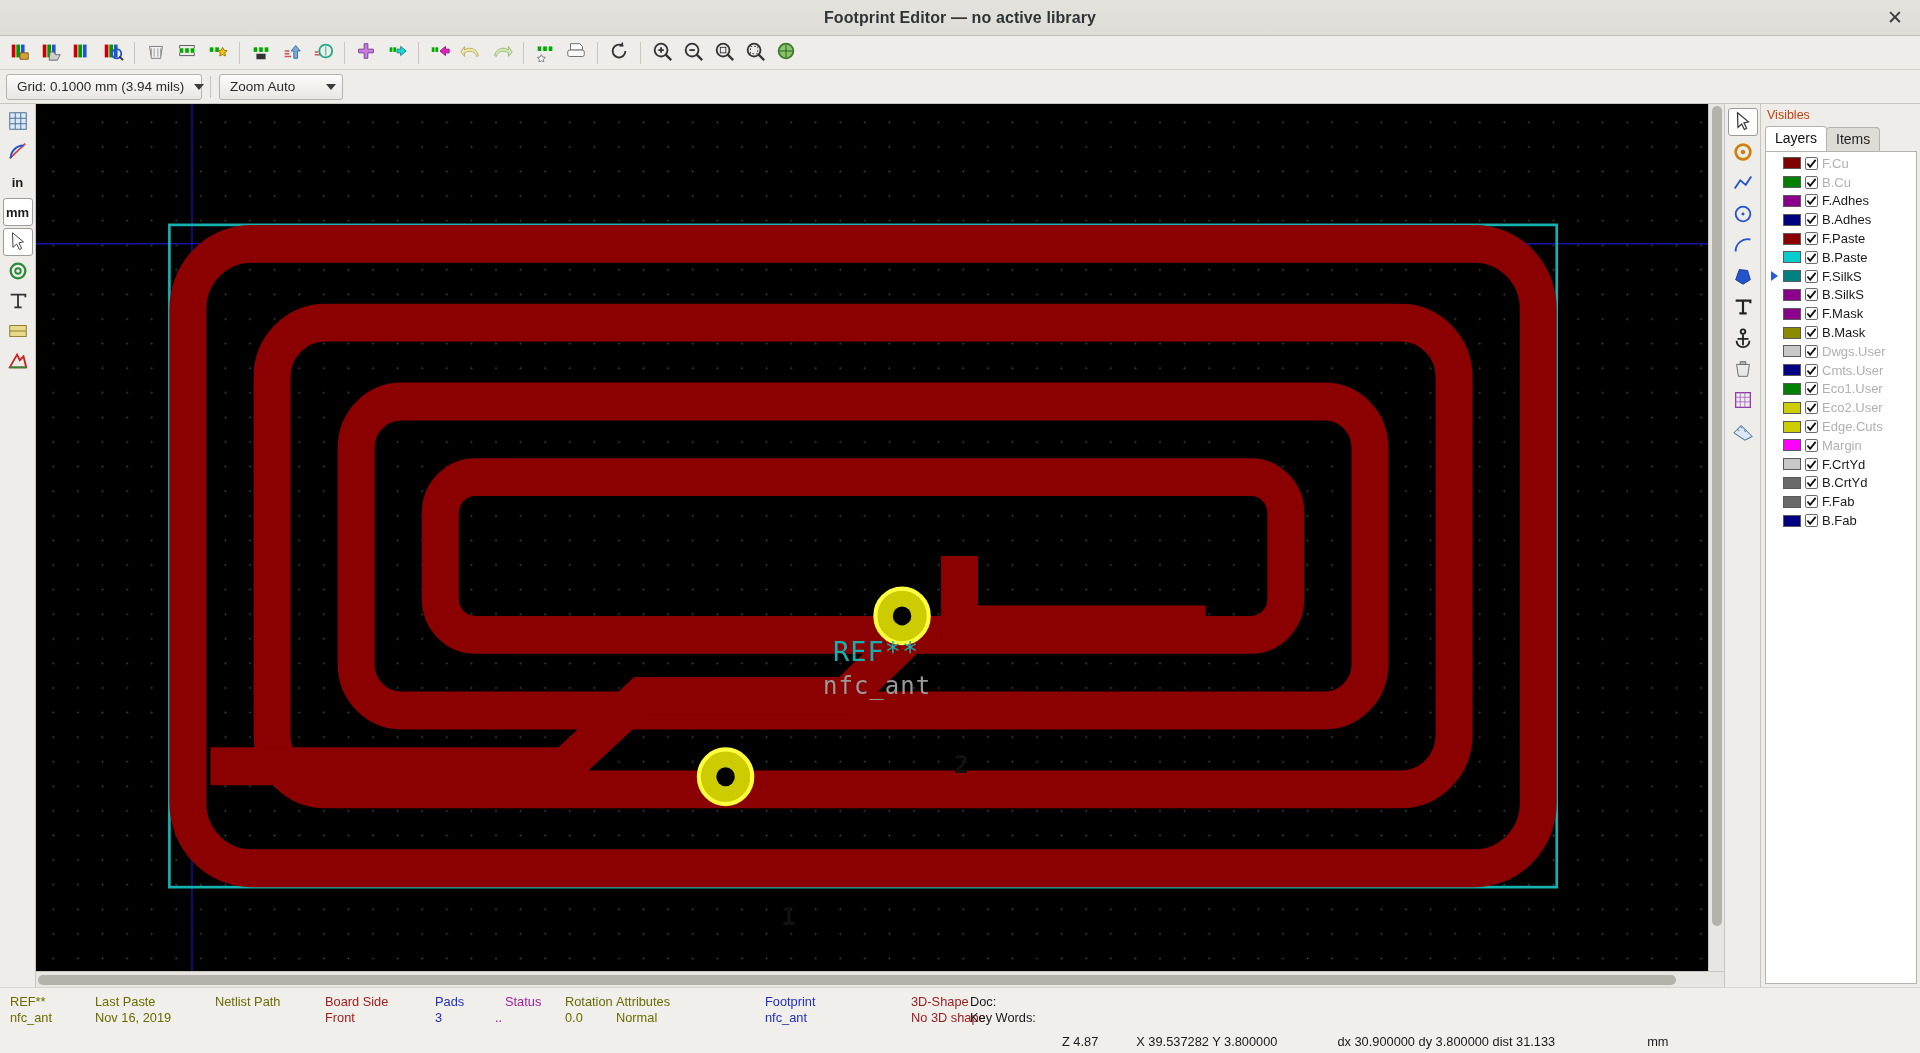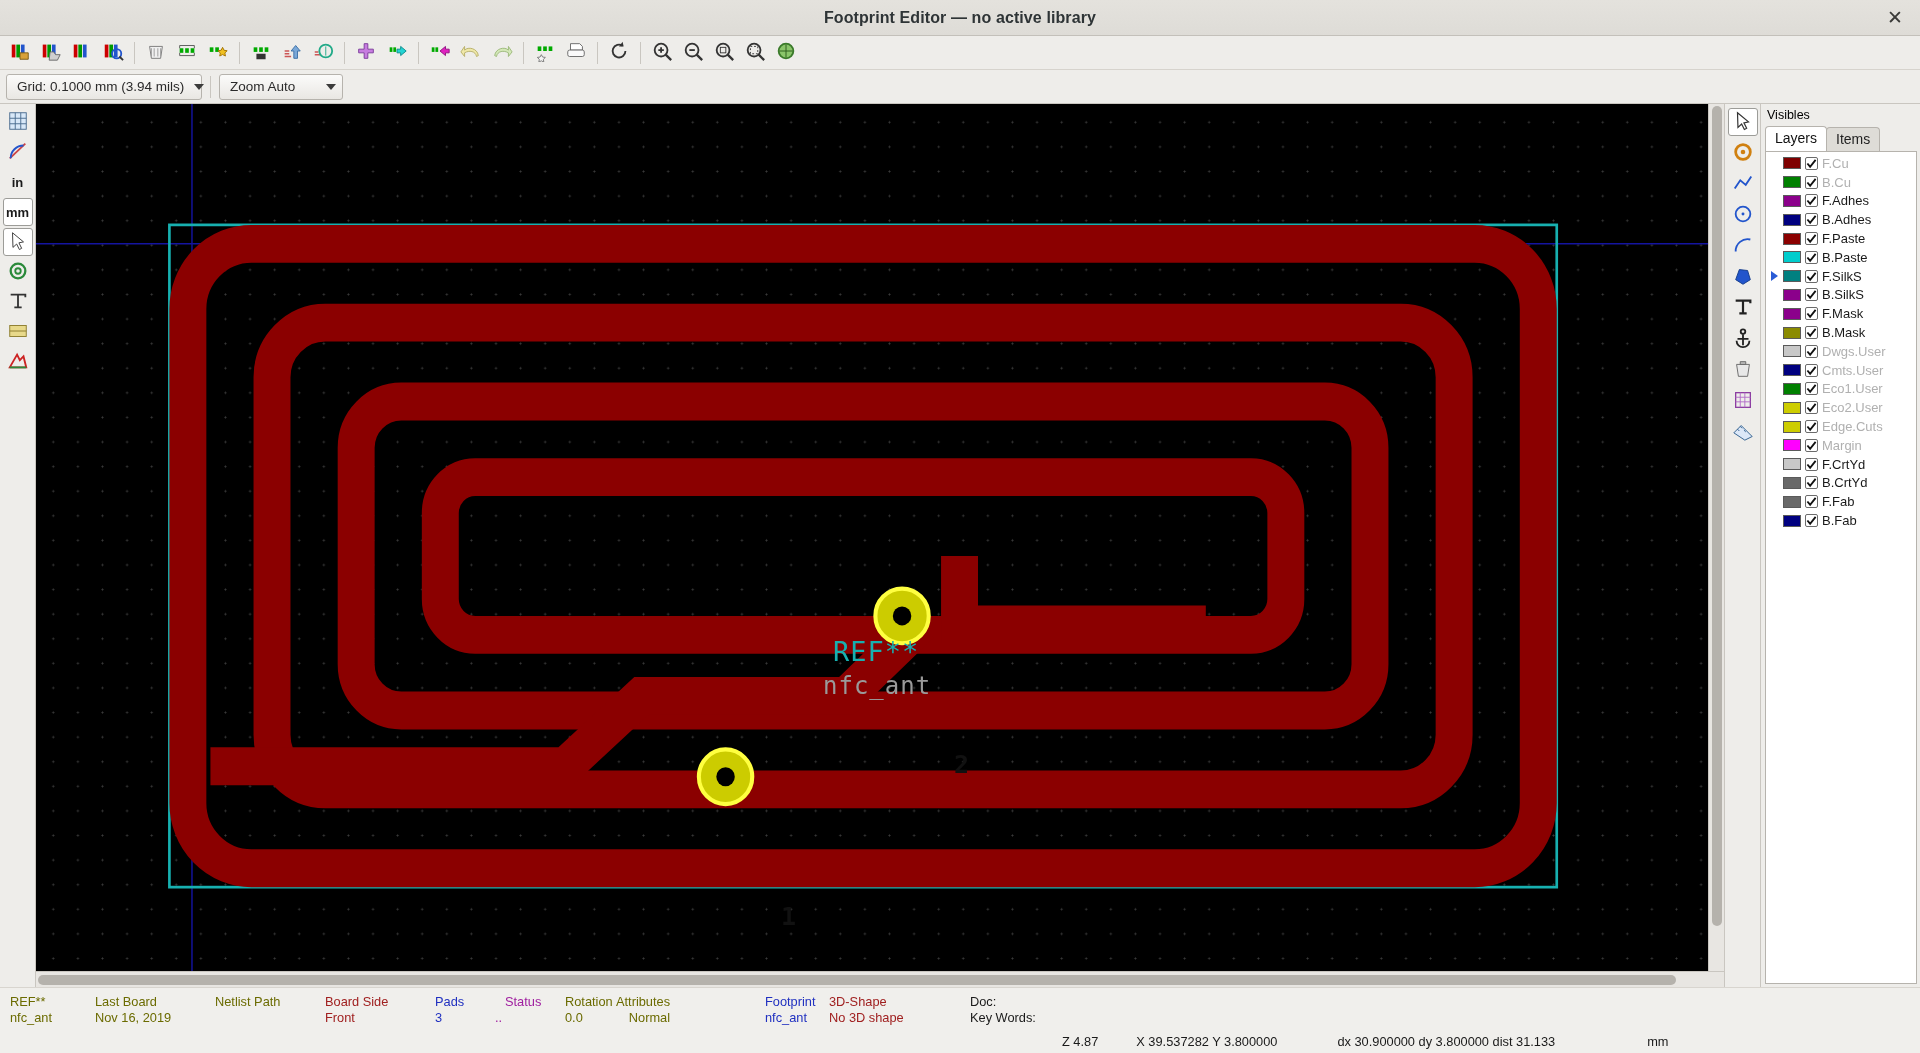--- a/index.html
+++ b/index.html
@@ -115,21 +115,21 @@
     width: 36px; min-width: 36px; background: #eeedea;
     border-left: 1px solid #c9c6c0;
     display: flex; flex-direction: column; align-items: center; padding-top: 4px; gap: 3px;
   }
 
   .sidepanel {
     width: 160px; min-width: 160px; background: #eeedea;
     border-left: 1px solid #c9c6c0;
     display: flex; flex-direction: column;
   }
-  .sidepanel-title { font-size: 12.5px; color: #000000; padding: 4px 6px 3px 6px; }
+  .sidepanel-title { font-size: 12.5px; color: #c2410c; padding: 4px 6px 3px 6px; }
   .tabs { display: flex; padding-left: 4px; align-items: flex-end; height: 26px; }
   .tab {
     font-size: 14px; color: #1f1f1f; padding: 3px 9px 4px 9px;
     border: 1px solid #b6b3ad; border-bottom: none;
     border-radius: 4px 4px 0 0; background: #dedcd7; cursor: pointer; margin-right: -1px;
   }
   .tab.active { background: #ffffff; color: #111; padding-bottom: 5px; }
   .layerbox {
     flex: 1; background: #ffffff; border: 1px solid #b6b3ad; margin: 0 3px 3px 4px;
     overflow: hidden; padding-top: 2px;
@@ -756,21 +756,21 @@
     <div class="sb2-cell" style="margin-left:1062px">Z 4.87</div>
     <div class="sb2-cell" style="margin-left:38px">X 39.537282  Y 3.800000</div>
     <div class="sb2-cell" style="margin-left:60px">dx 30.900000 dy 3.800000 dist 31.133</div>
     <div class="sb2-cell" style="margin-left:92px">mm</div>
   </div>
 <div class="sfield" style="position: absolute; left: 10px; top: 994px;">
       <span class="k" style="color: rgb(107, 107, 0);">REF**</span>
       <span class="v" style="color: rgb(107, 107, 0);">nfc_ant</span>
     </div>
     <div class="sfield" style="position: absolute; left: 95px; top: 994px;">
-      <span class="k" style="color: rgb(107, 107, 0);">Last Board</span>
+      <span class="k" style="color: rgb(107, 107, 0);">Last Paste</span>
       <span class="v" style="color: rgb(107, 107, 0);">Nov 16, 2019</span>
     </div>
     <div class="sfield" style="position: absolute; left: 215px; top: 994px;">
       <span class="k" style="color: rgb(107, 107, 0);">Netlist Path</span>
       <span class="v" style="color: rgb(107, 107, 0);"></span>
     </div>
     <div class="sfield" style="position: absolute; left: 325px; top: 994px;">
       <span class="k" style="color: rgb(160, 32, 32);">Board Side</span>
       <span class="v" style="color: rgb(160, 32, 32);">Front</span>
     </div>
@@ -781,27 +781,27 @@
     <div class="sfield" style="position: absolute; left: 495px; top: 994px;">
       <span class="k" style="color: rgb(160, 32, 160); margin-left: 10px;">Status</span>
       <span class="v" style="color: rgb(160, 32, 160);">..</span>
     </div>
     <div class="sfield" style="position: absolute; left: 565px; top: 994px;">
       <span class="k" style="color: rgb(107, 107, 0);">Rotation</span>
       <span class="v" style="color: rgb(107, 107, 0);">0.0</span>
     </div>
     <div class="sfield" style="position: absolute; left: 616px; top: 994px;">
       <span class="k" style="color: rgb(107, 107, 0);">Attributes</span>
-      <span class="v" style="color: rgb(107, 107, 0); text-align: right;">Normal</span>
+      <span class="v" style="color: rgb(107, 107, 0);">Normal</span>
     </div>
     <div class="sfield" style="position: absolute; left: 765px; top: 994px;">
       <span class="k" style="color: rgb(32, 48, 192);">Footprint</span>
       <span class="v" style="color: rgb(32, 48, 192);">nfc_ant</span>
     </div>
-    <div class="sfield" style="position: absolute; left: 829px; top: 994px;">
+    <div class="sfield" style="position: absolute; left: 911px; top: 994px;">
       <span class="k" style="color: rgb(160, 32, 32);">3D-Shape</span>
       <span class="v" style="color: rgb(160, 32, 32);">No 3D shape</span>
     </div>
     <div class="sfield" style="position: absolute; left: 970px; top: 994px;">
       <span class="k" style="color: rgb(26, 26, 26);">Doc:</span>
       <span class="v" style="color: rgb(26, 26, 26);">Key Words:</span>
     </div>
   </div>
 
 </body></html>

